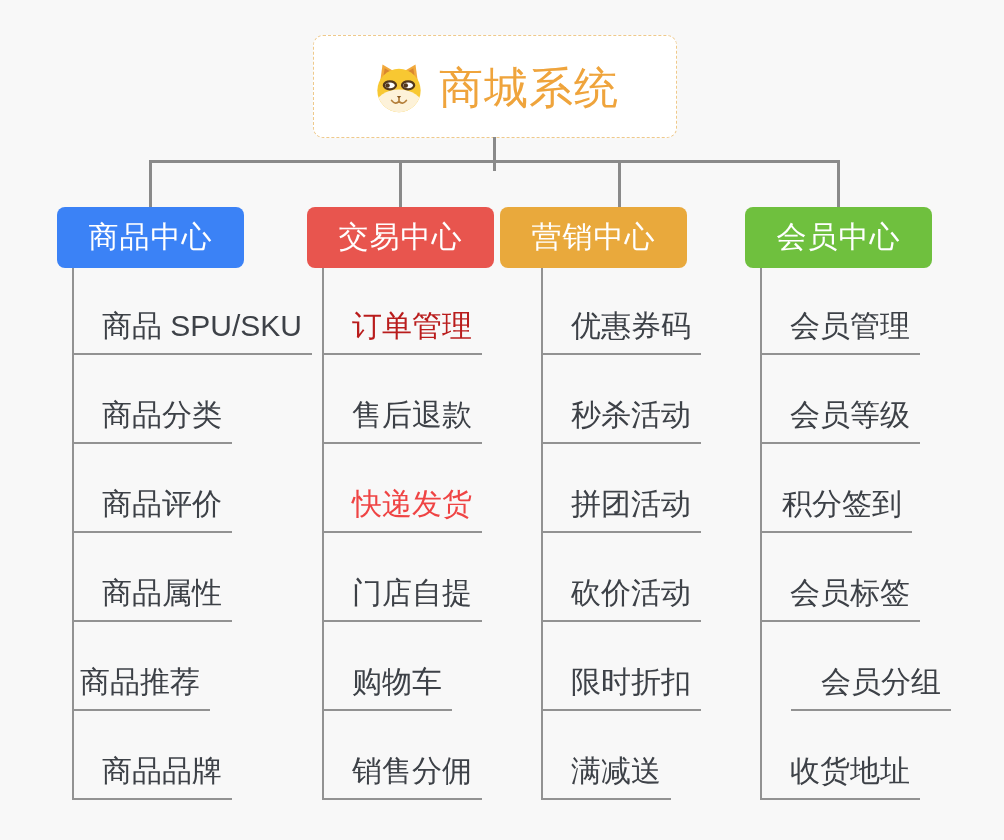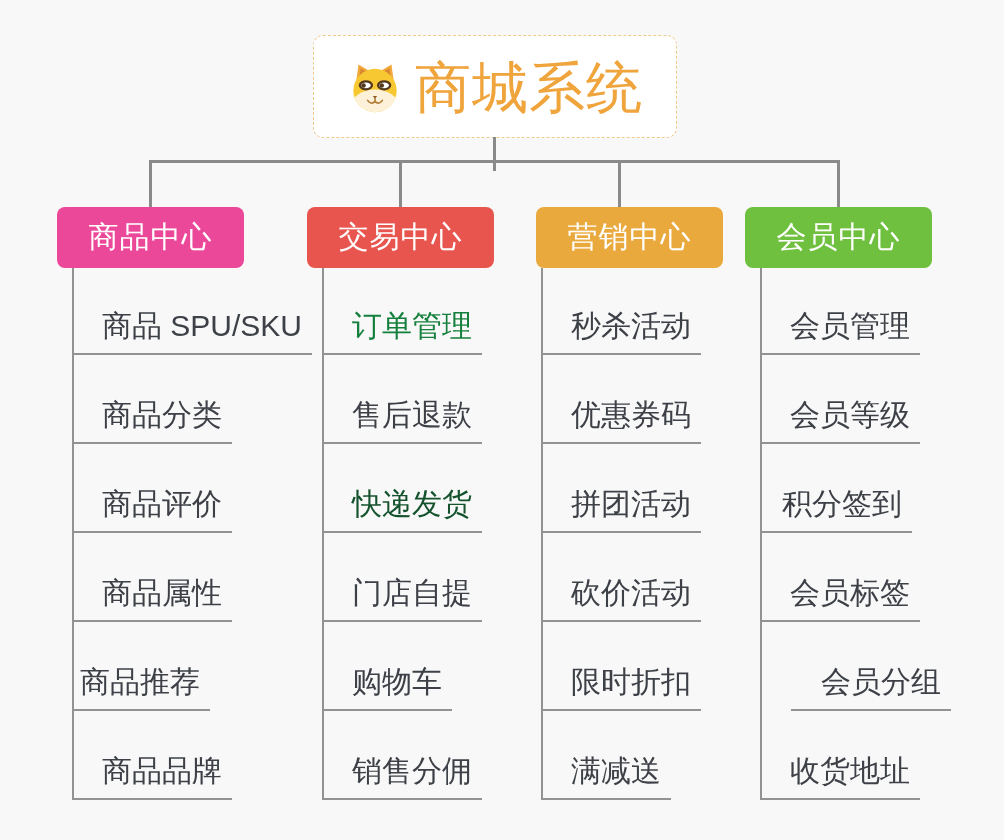--- a/index.html
+++ b/index.html
@@ -21,21 +21,21 @@
     border: 1px dashed #efc98a;
     border-radius: 10px;
     box-sizing: border-box;
     display: flex;
     align-items: center;
     justify-content: center;
     gap: 12px;
     cursor: default;
   }
   .root-title {
-    font-size: 56px;
+    font-size: 44px;
     letter-spacing: 1px;
     line-height: 1;
     padding-top: 2px;
   }
   .doge { display: inline-flex; }
   
   .line { position: absolute; background: #8a8a8a; }
   .root-drop { left: 493px; top: 137px; width: 3px; height: 34px; }
   .hline     { left: 149px; top: 160px; width: 691px; height: 3px; }
   .stub      { top: 160px; width: 3px; height: 48px; }
@@ -91,21 +91,21 @@
       </svg>
     </span>
     <span class="root-title" style="color: rgb(239, 164, 60);">商城系统</span>
   </div>
 
   <div class="line root-drop" style="background: rgb(138, 138, 138);"></div>
   <div class="line hline" style="background: rgb(138, 138, 138);"></div>
 
   <div id="branches">
       <div class="line stub" style="left: 149px; background: rgb(138, 138, 138);"></div>
-      <div class="branch-box" style="left: 57px; background: #ec4899;">
+      <div class="branch-box" style="left: 57px; background: #3b82f6;">
         <span>商品中心</span>
       </div>
       <div class="line colline" style="left: 72px; background: rgb(146, 146, 146);"></div>
       <div class="items-col" style="left: 72px;">
         <div class="item">
           <div class="item-inner" style="color: rgb(61, 65, 71); border-bottom-color: rgb(146, 146, 146);">商品 SPU/SKU</div>
         </div>
         <div class="item">
           <div class="item-inner" style="color: rgb(61, 65, 71); border-bottom-color: rgb(146, 146, 146);">商品分类</div>
         </div>
@@ -122,49 +122,49 @@
           <div class="item-inner" style="color: rgb(61, 65, 71); border-bottom-color: rgb(146, 146, 146);">商品品牌</div>
         </div>
       </div>
       <div class="line stub" style="left: 399px; background: rgb(138, 138, 138);"></div>
       <div class="branch-box" style="left: 307px; background: rgb(232, 85, 78);">
         <span>交易中心</span>
       </div>
       <div class="line colline" style="left: 322px; background: rgb(146, 146, 146);"></div>
       <div class="items-col" style="left: 322px;">
         <div class="item">
-          <div class="item-inner" style="color: #15803d; border-bottom-color: rgb(146, 146, 146);">订单管理</div>
+          <div class="item-inner" style="color: #b91c1c; border-bottom-color: rgb(146, 146, 146);">订单管理</div>
         </div>
         <div class="item">
           <div class="item-inner" style="color: rgb(61, 65, 71); border-bottom-color: rgb(146, 146, 146);">售后退款</div>
         </div>
         <div class="item">
-          <div class="item-inner" style="color: #14532d; border-bottom-color: rgb(146, 146, 146);">快递发货</div>
+          <div class="item-inner" style="color: #ef4444; border-bottom-color: rgb(146, 146, 146);">快递发货</div>
         </div>
         <div class="item">
           <div class="item-inner" style="color: rgb(61, 65, 71); border-bottom-color: rgb(146, 146, 146);">门店自提</div>
         </div>
         <div class="item">
           <div class="item-inner" style="color: rgb(61, 65, 71); border-bottom-color: rgb(146, 146, 146);">购物车</div>
         </div>
         <div class="item">
           <div class="item-inner" style="color: rgb(61, 65, 71); border-bottom-color: rgb(146, 146, 146);">销售分佣</div>
         </div>
       </div>
       <div class="line stub" style="left: 618px; background: rgb(138, 138, 138);"></div>
-      <div class="branch-box" style="left: 536px; background: rgb(233, 169, 60);">
+      <div class="branch-box" style="left: 500px; background: rgb(233, 169, 60);">
         <span>营销中心</span>
       </div>
       <div class="line colline" style="left: 541px; background: rgb(146, 146, 146);"></div>
       <div class="items-col" style="left: 541px;">
         <div class="item">
+          <div class="item-inner" style="color: rgb(61, 65, 71); border-bottom-color: rgb(146, 146, 146);">优惠券码</div>
+        </div>
+        <div class="item">
           <div class="item-inner" style="color: rgb(61, 65, 71); border-bottom-color: rgb(146, 146, 146);">秒杀活动</div>
-        </div>
-        <div class="item">
-          <div class="item-inner" style="color: rgb(61, 65, 71); border-bottom-color: rgb(146, 146, 146);">优惠券码</div>
         </div>
         <div class="item">
           <div class="item-inner" style="color: rgb(61, 65, 71); border-bottom-color: rgb(146, 146, 146);">拼团活动</div>
         </div>
         <div class="item">
           <div class="item-inner" style="color: rgb(61, 65, 71); border-bottom-color: rgb(146, 146, 146);">砍价活动</div>
         </div>
         <div class="item">
           <div class="item-inner" style="color: rgb(61, 65, 71); border-bottom-color: rgb(146, 146, 146);">限时折扣</div>
         </div>

